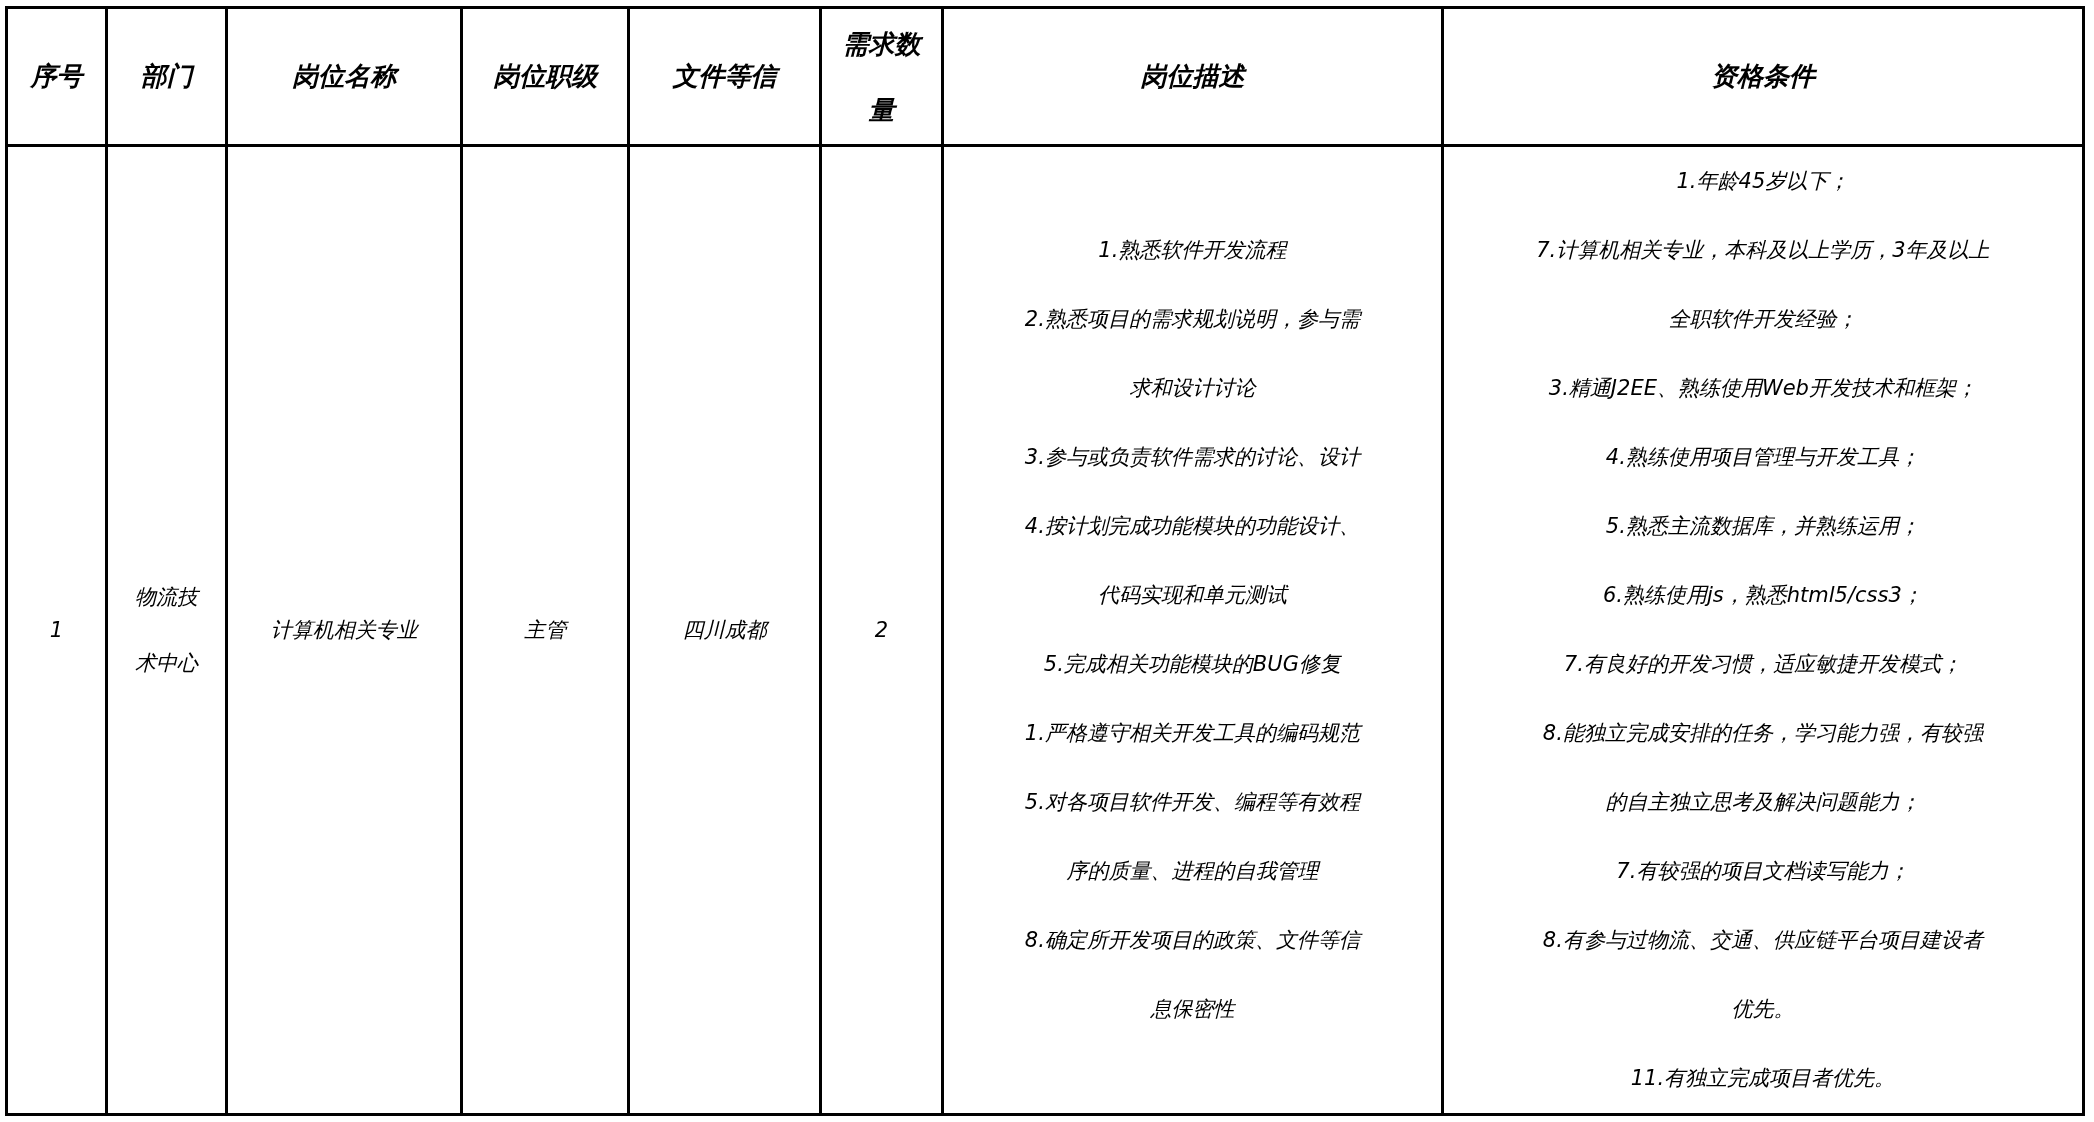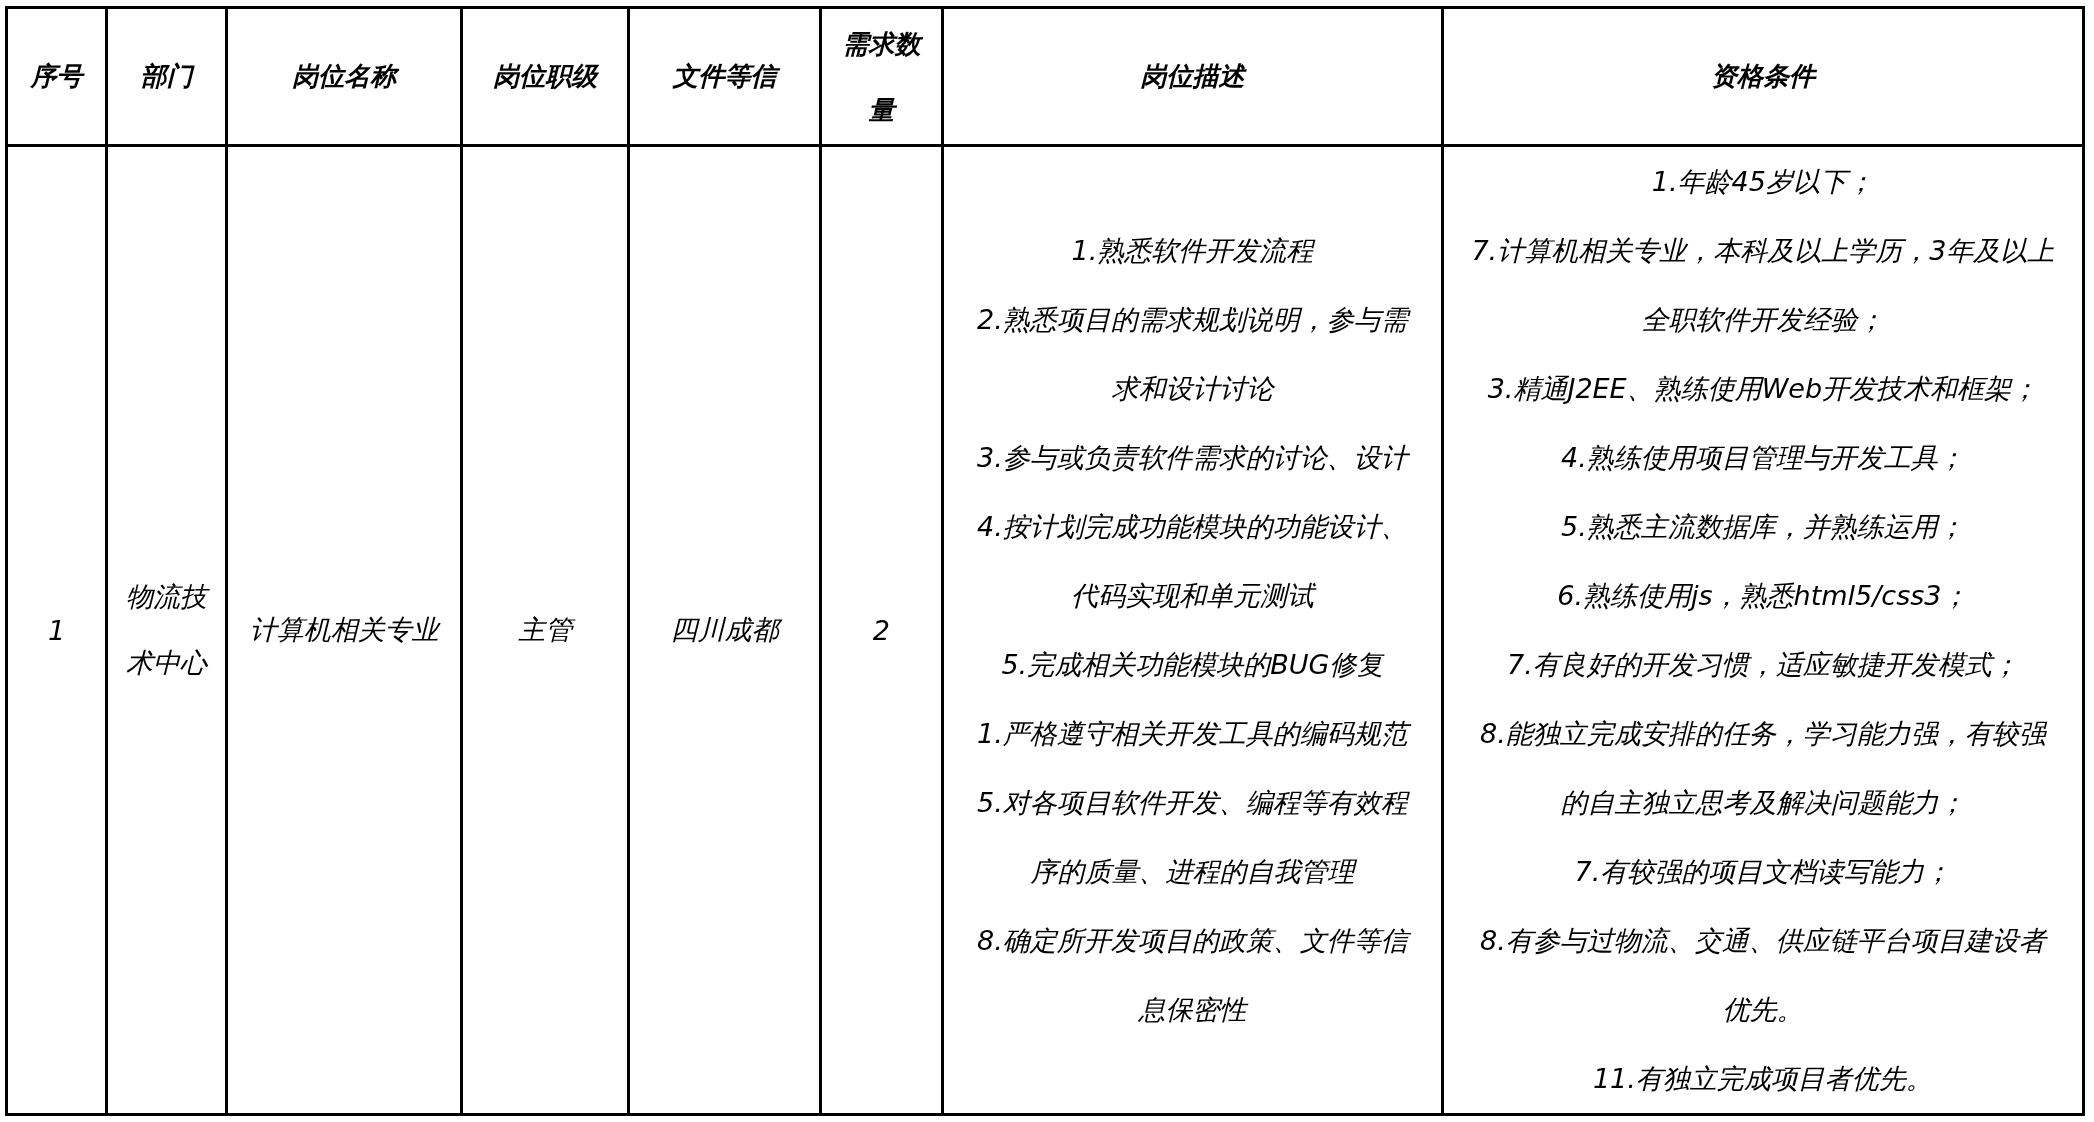--- a/index.html
+++ b/index.html
@@ -7,21 +7,21 @@
          font-family: "DejaVu Sans", "Liberation Sans", sans-serif; color: #000; }
   table.jobs {
     position: absolute; left: 5px; top: 6px;
     border-collapse: collapse; table-layout: fixed;
     width: 2080px;
   }
   table.jobs td, table.jobs th {
     border: 3px solid #000; padding: 0; text-align: center; vertical-align: middle; font-style: italic;
   }
   th { font-weight: bold; font-size: 26px; height: 135px; line-height: 69px; }
-  td { font-size: 27px; }
+  td { font-size: 21px; }
   .col-idx { width: 99px; } .col-dept { width: 119px; } .col-name { width: 233px; }
   .col-level { width: 165px; } .col-loc { width: 190px; } .col-qty { width: 121px; }
   .col-desc { width: 495px; } .col-req { width: 635px; }
   tr.body-row { height: 968px; }
   .dept-cell { line-height: 66px; padding: 0 10px; margin-left: 40px; }
   .listcell { text-align: left; padding: 0 14px; }
   .listcell .line { line-height: 69px; white-space: nowrap; }
   .req-cell .line { line-height: 69px; }
   .qty-head { line-height: 66px; padding: 0 8px; }
 </style>

